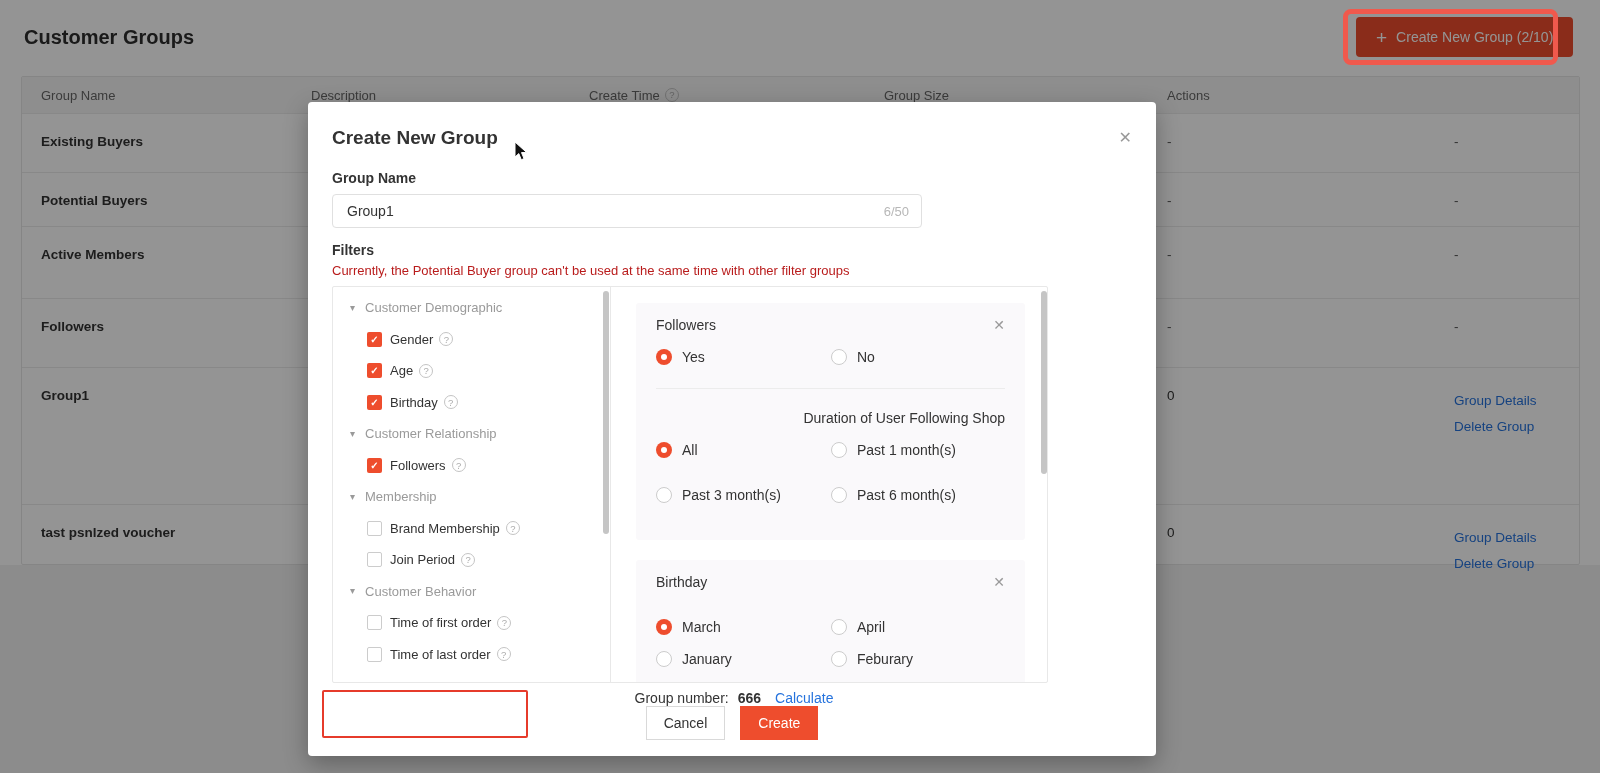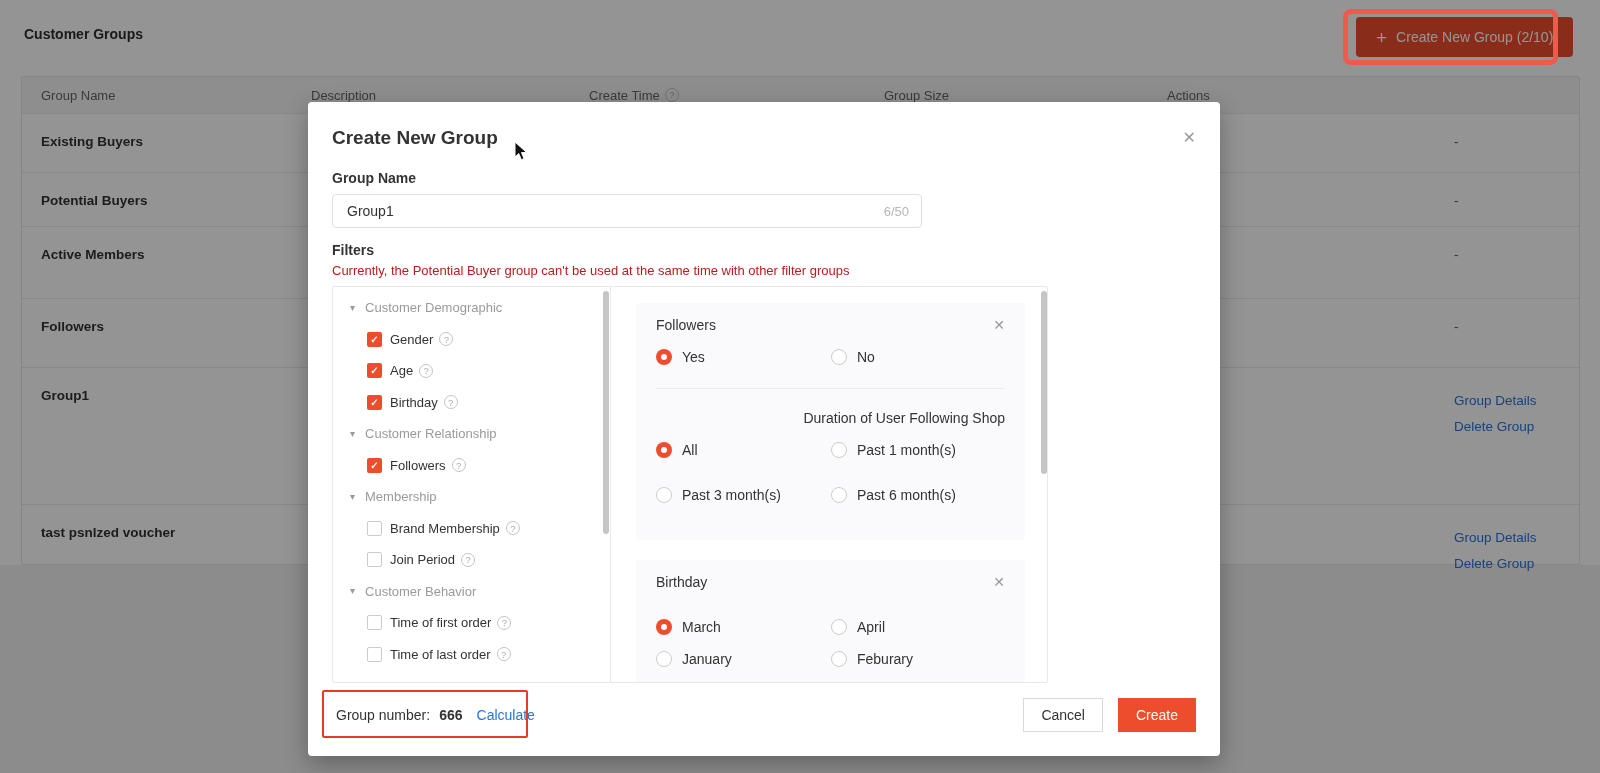--- a/index.html
+++ b/index.html
@@ -3,21 +3,21 @@
 <meta charset="utf-8">
 <style>
   html,body{margin:0;padding:0;}
   body{width:1600px;height:773px;position:relative;overflow:hidden;
        font-family:"Liberation Sans",sans-serif;background:#fff;color:#333;}
   .stage{position:absolute;inset:0;}
 
   
   .page{position:absolute;inset:0;background:#fff;}
   .page-bottom{position:absolute;left:0;right:0;top:565px;bottom:0;background:#f2f2f2;}
-  .page-title{position:absolute;left:24px;top:26px;font-size:14px;font-weight:700;color:#2e2e2e;}
+  .page-title{position:absolute;left:24px;top:26px;font-size:20px;font-weight:700;color:#2e2e2e;}
   .create-btn{position:absolute;left:1356px;top:17px;height:40px;display:flex;align-items:center;
       background:#ee4d2d;color:#fff;border:none;border-radius:4px;padding:0 20px;font-size:14px;
       font-family:inherit;cursor:pointer;}
   .create-btn .plus{font-size:19px;font-weight:400;margin-right:9px;line-height:1;}
 
   
   .cg-table{position:absolute;left:21px;top:76px;width:1559px;height:489px;background:#fff;
       border:1px solid #e6e6e6;border-radius:2px;box-sizing:border-box;font-size:13.5px;}
   .t-grid{display:grid;grid-template-columns:270px 278px 295px 283px 287px 1fr;padding-left:19px;box-sizing:border-box;}
   .t-head{height:36px;background:#f5f5f5;color:#666;font-size:13px;}
@@ -34,21 +34,21 @@
   .help{display:inline-flex;align-items:center;justify-content:center;width:14px;height:14px;
       border:1px solid #c4c4c4;border-radius:50%;color:#ababab;font-size:9.5px;line-height:1;
       box-sizing:border-box;flex:none;}
 
   
   .overlay{position:absolute;inset:0;background:rgba(0,0,0,0.42);z-index:10;}
   .annot-top{position:absolute;left:1343px;top:9px;width:215px;height:56px;border:5px solid #f0594d;
       border-radius:8px;box-sizing:border-box;z-index:30;pointer-events:none;}
 
   
-  .modal{position:absolute;left:308px;top:102px;width:912px;height:654px;background:#fff;border-radius:4px;
+  .modal{position:absolute;left:308px;top:102px;width:848px;height:654px;background:#fff;border-radius:4px;
       z-index:20;box-shadow:0 8px 24px rgba(0,0,0,0.3);padding:24px 24px 12px 24px;box-sizing:border-box;}
   .m-titlerow{display:flex;justify-content:space-between;align-items:center;height:24px;}
   .m-title{font-size:19px;font-weight:700;color:#333;}
   .m-close{background:none;border:none;color:#999;font-size:16px;line-height:1;cursor:pointer;padding:0;font-family:inherit;}
   .m-label{margin-top:20px;font-size:14px;font-weight:700;color:#333;}
   .gn-input-wrap{margin-top:8px;width:590px;height:34px;border:1px solid #e0e0e0;border-radius:4px;
       box-sizing:border-box;display:flex;align-items:center;padding:0 12px;}
   .gn-input{flex:1;border:none;outline:none;font-size:14px;color:#333;font-family:inherit;background:transparent;}
   .gn-counter{font-size:13px;color:#b7b7b7;margin-left:8px;}
   .f-label{margin-top:14px;font-size:14px;font-weight:700;color:#333;}
@@ -82,21 +82,21 @@
   .radio-grid{display:grid;grid-template-columns:175px 1fr;}
   .mt16{margin-top:16px;} .mt23{margin-top:23px;} .mt21{margin-top:21px;text-align:right;} .mt29{margin-top:29px;}
   .radio-opt{display:flex;align-items:center;gap:10px;font-size:14px;color:#333;cursor:pointer;}
   .radio{width:16px;height:16px;border-radius:50%;box-sizing:border-box;flex:none;position:relative;}
   .radio.sel{background:#ee4d2d;}
   .radio.sel::after{content:"";position:absolute;left:5px;top:5px;width:6px;height:6px;border-radius:50%;background:#fff;}
   .radio.unsel{background:#fff;border:1px solid #ccc;}
   .card-divider{height:1px;background:#ececec;}
   .card-subtitle{font-size:14px;color:#333;height:16px;line-height:16px;}
 
-  .m-footer{position:relative;margin-top:7px;height:50px;display:flex;align-items:center;justify-content:space-between;}
+  .m-footer{position:relative;margin-top:7px;height:50px;display:flex;align-items:center;justify-content:space-between;flex-direction:column;}
   .gn-left{display:flex;align-items:center;padding-left:4px;font-size:14px;color:#333;}
   .gn-num{margin-left:9px;font-weight:700;}
   .calc-link{margin-left:14px;color:#2673dd;text-decoration:none;cursor:pointer;font-size:14px;}
   .annot-bottom{position:absolute;left:-10px;top:0;width:206px;height:48px;border:2px solid #e63b2b;
       border-radius:2px;box-sizing:border-box;z-index:31;pointer-events:none;}
   .btns{display:flex;gap:15px;align-items:center;}
   .btn{height:34px;border-radius:0;font-size:14px;font-family:inherit;cursor:pointer;box-sizing:border-box;}
   .btn-cancel{background:#fff;border:1px solid #d9d9d9;color:#333;padding:0 17px;}
   .btn-create{background:#ee4d2d;border:none;color:#ffffff;padding:0 18px;}
 

